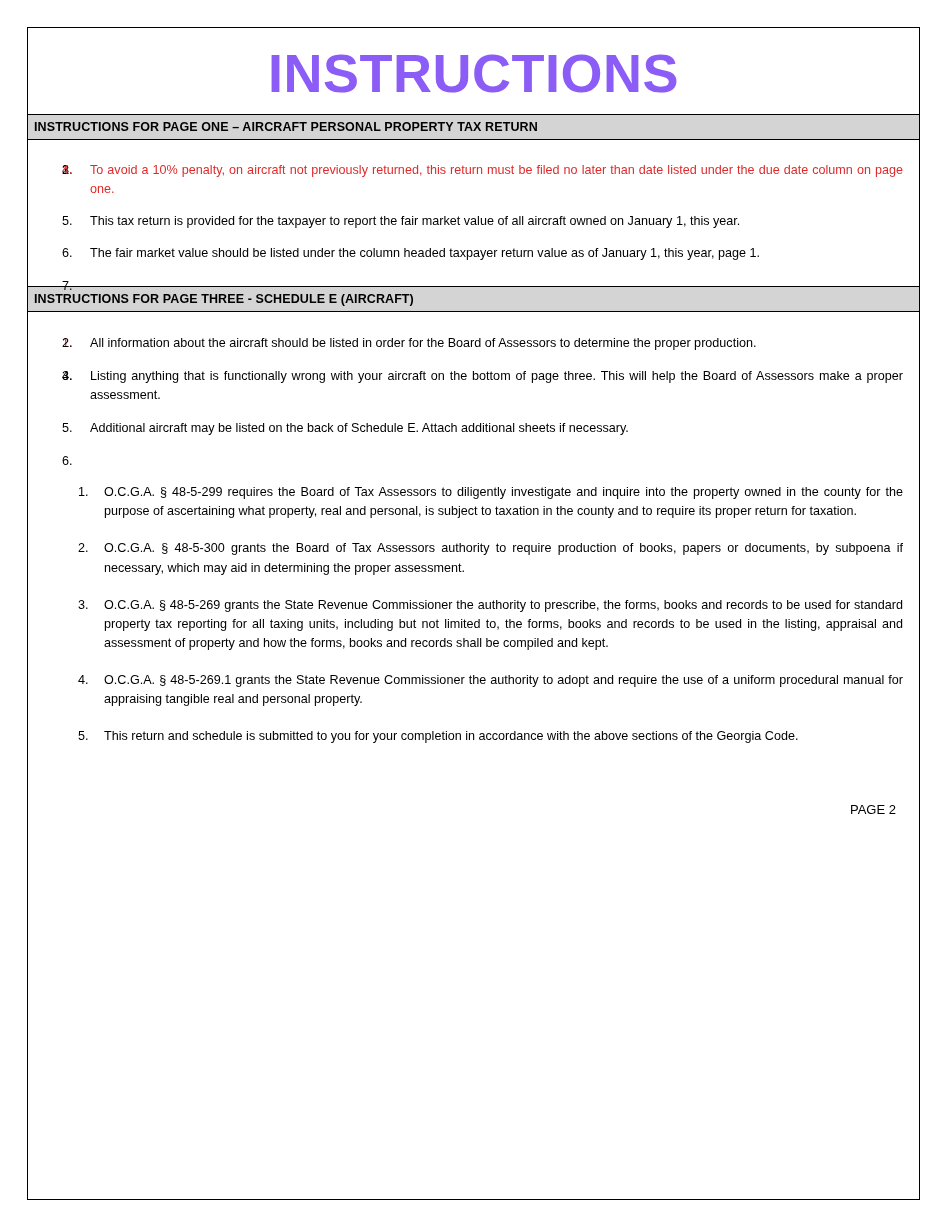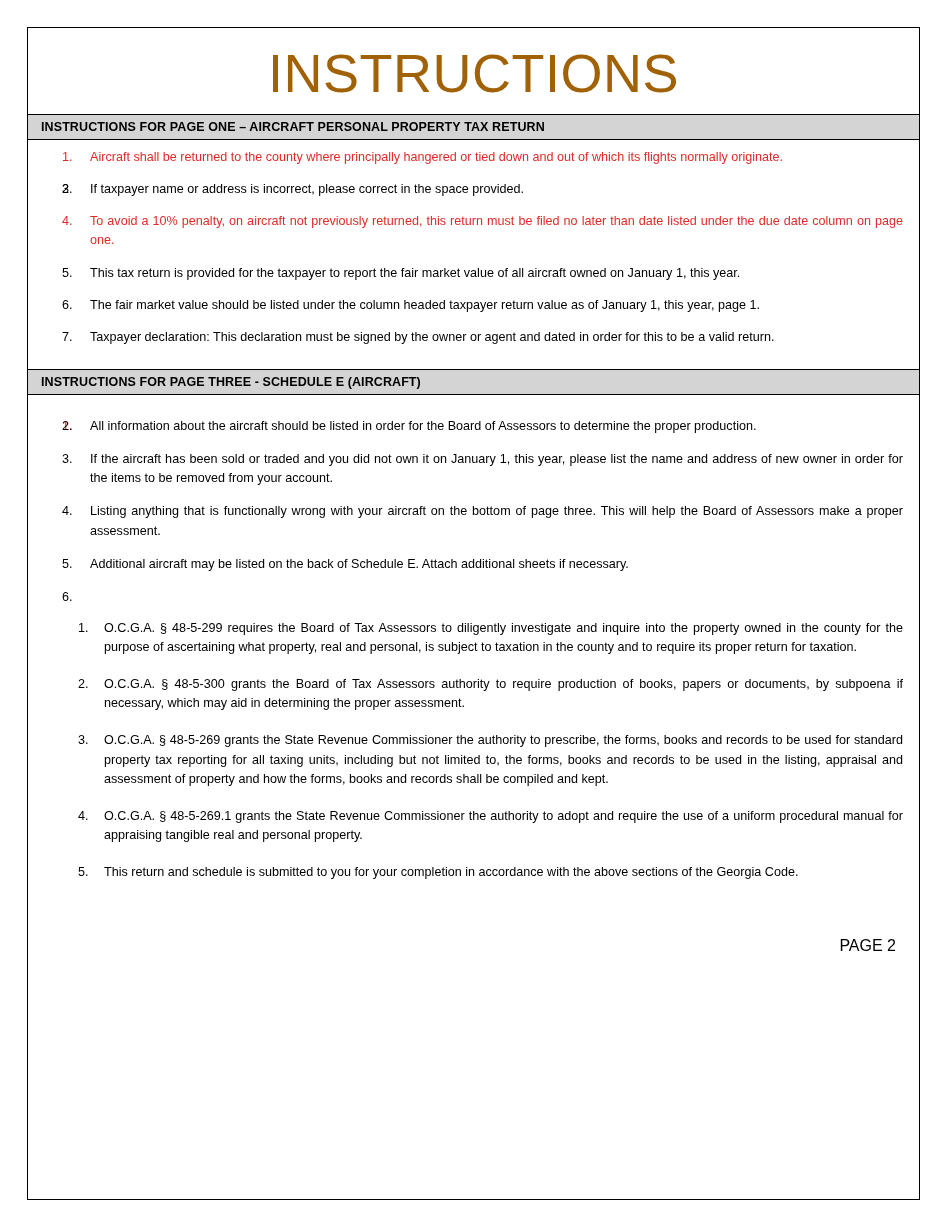--- a/index.html
+++ b/index.html
@@ -23,37 +23,37 @@
     height: 1173px;
     border: 1.5px solid #000000;
     box-sizing: border-box;
     background: #ffffff;
   }
 
   
   .doc-title {
     text-align: center;
     font-size: 54px;
-    font-weight: 400;
+    font-weight: 700;
     letter-spacing: 0.5px;
     line-height: 1;
     padding-top: 18px;
     padding-bottom: 14px;
     font-family: "Liberation Sans", sans-serif;
-    color: #a16207;
+    color: #8b5cf6;
   }
 
   
   .section-header {
     background: #d4d4d4;
     border-top: 1.3px solid #000000;
     border-bottom: 1.3px solid #000000;
     font-size: 12.5px;
     font-weight: bold;
-    padding: 5px 0 5px 13px;
+    padding: 5px 0 5px 6px;
     letter-spacing: 0.1px;
     color: #000000;
   }
 
   
   .section-body {
     padding: 8px 16px 9px 16px;
   }
   .section-body.ref {
     padding-top: 22px;
@@ -99,78 +99,74 @@
     left: 34px;
   }
 
   
   .section-body.one li.item {
     margin-bottom: 13px;
   }
 
   .footer-note {
     text-align: right;
-    font-size: 16px;
+    font-size: 13px;
     padding: 28px 23px 0 0;
     color: #000000;
   }
 </style>
 </head>
 <body>
 
 <div id="page">
 
   <div class="doc-title">INSTRUCTIONS</div>
 
   <div class="section-header">INSTRUCTIONS FOR PAGE ONE – AIRCRAFT PERSONAL PROPERTY TAX RETURN</div>
   <div class="section-body one">
     <ol class="items">
       <li class="item red">
         <span class="num">1.</span>
-        <span>Aircraft shall be returned to the county where principally hangered or tied down and out of which its flights normally originate.</span>
       </li>
       <li class="item">
         <span class="num">2.</span>
       </li>
       <li class="item">
         <span class="num">3</span>
-        <span>If taxpayer name or address is incorrect, please correct in the space provided.</span>
       </li>
       <li class="item red">
         <span class="num">4.</span>
         <span>To avoid a 10% penalty, on aircraft not previously returned, this return must be filed no later than date listed under the due date column on page one.</span>
       </li>
       <li class="item">
         <span class="num">5.</span>
         <span>This tax return is provided for the taxpayer to report the fair market value of all aircraft owned on January 1, this year.</span>
       </li>
       <li class="item">
         <span class="num">6.</span>
         <span>The fair market value should be listed under the column headed taxpayer return value as of January 1, this year, page 1.</span>
       </li>
       <li class="item">
         <span class="num">7.</span>
-        <span>Taxpayer declaration: This declaration must be signed by the owner or agent and dated in order for this to be a valid return.</span>
       </li>
     </ol>
   </div>
 
   <div class="section-header">INSTRUCTIONS FOR PAGE THREE - SCHEDULE E (AIRCRAFT)</div>
   <div class="section-body two">
     <ol class="items">
       <li class="item red">
         <span class="num">1.</span>
       </li>
       <li class="item">
         <span class="num">2.</span>
         <span>All information about the aircraft should be listed in order for the Board of Assessors to determine the proper production.</span>
       </li>
       <li class="item">
         <span class="num">3.</span>
-        <span>If the aircraft has been sold or traded and you did not own it on January 1, this year, please list the name and address of new owner in order for the items to be removed from your account.</span>
       </li>
       <li class="item">
         <span class="num">4.</span>
         <span>Listing anything that is functionally wrong with your aircraft on the bottom of page three. This will help the Board of Assessors make a proper assessment.</span>
       </li>
       <li class="item">
         <span class="num">5.</span>
         <span>Additional aircraft may be listed on the back of Schedule E. Attach additional sheets if necessary.</span>
       </li>
       <li class="item">

